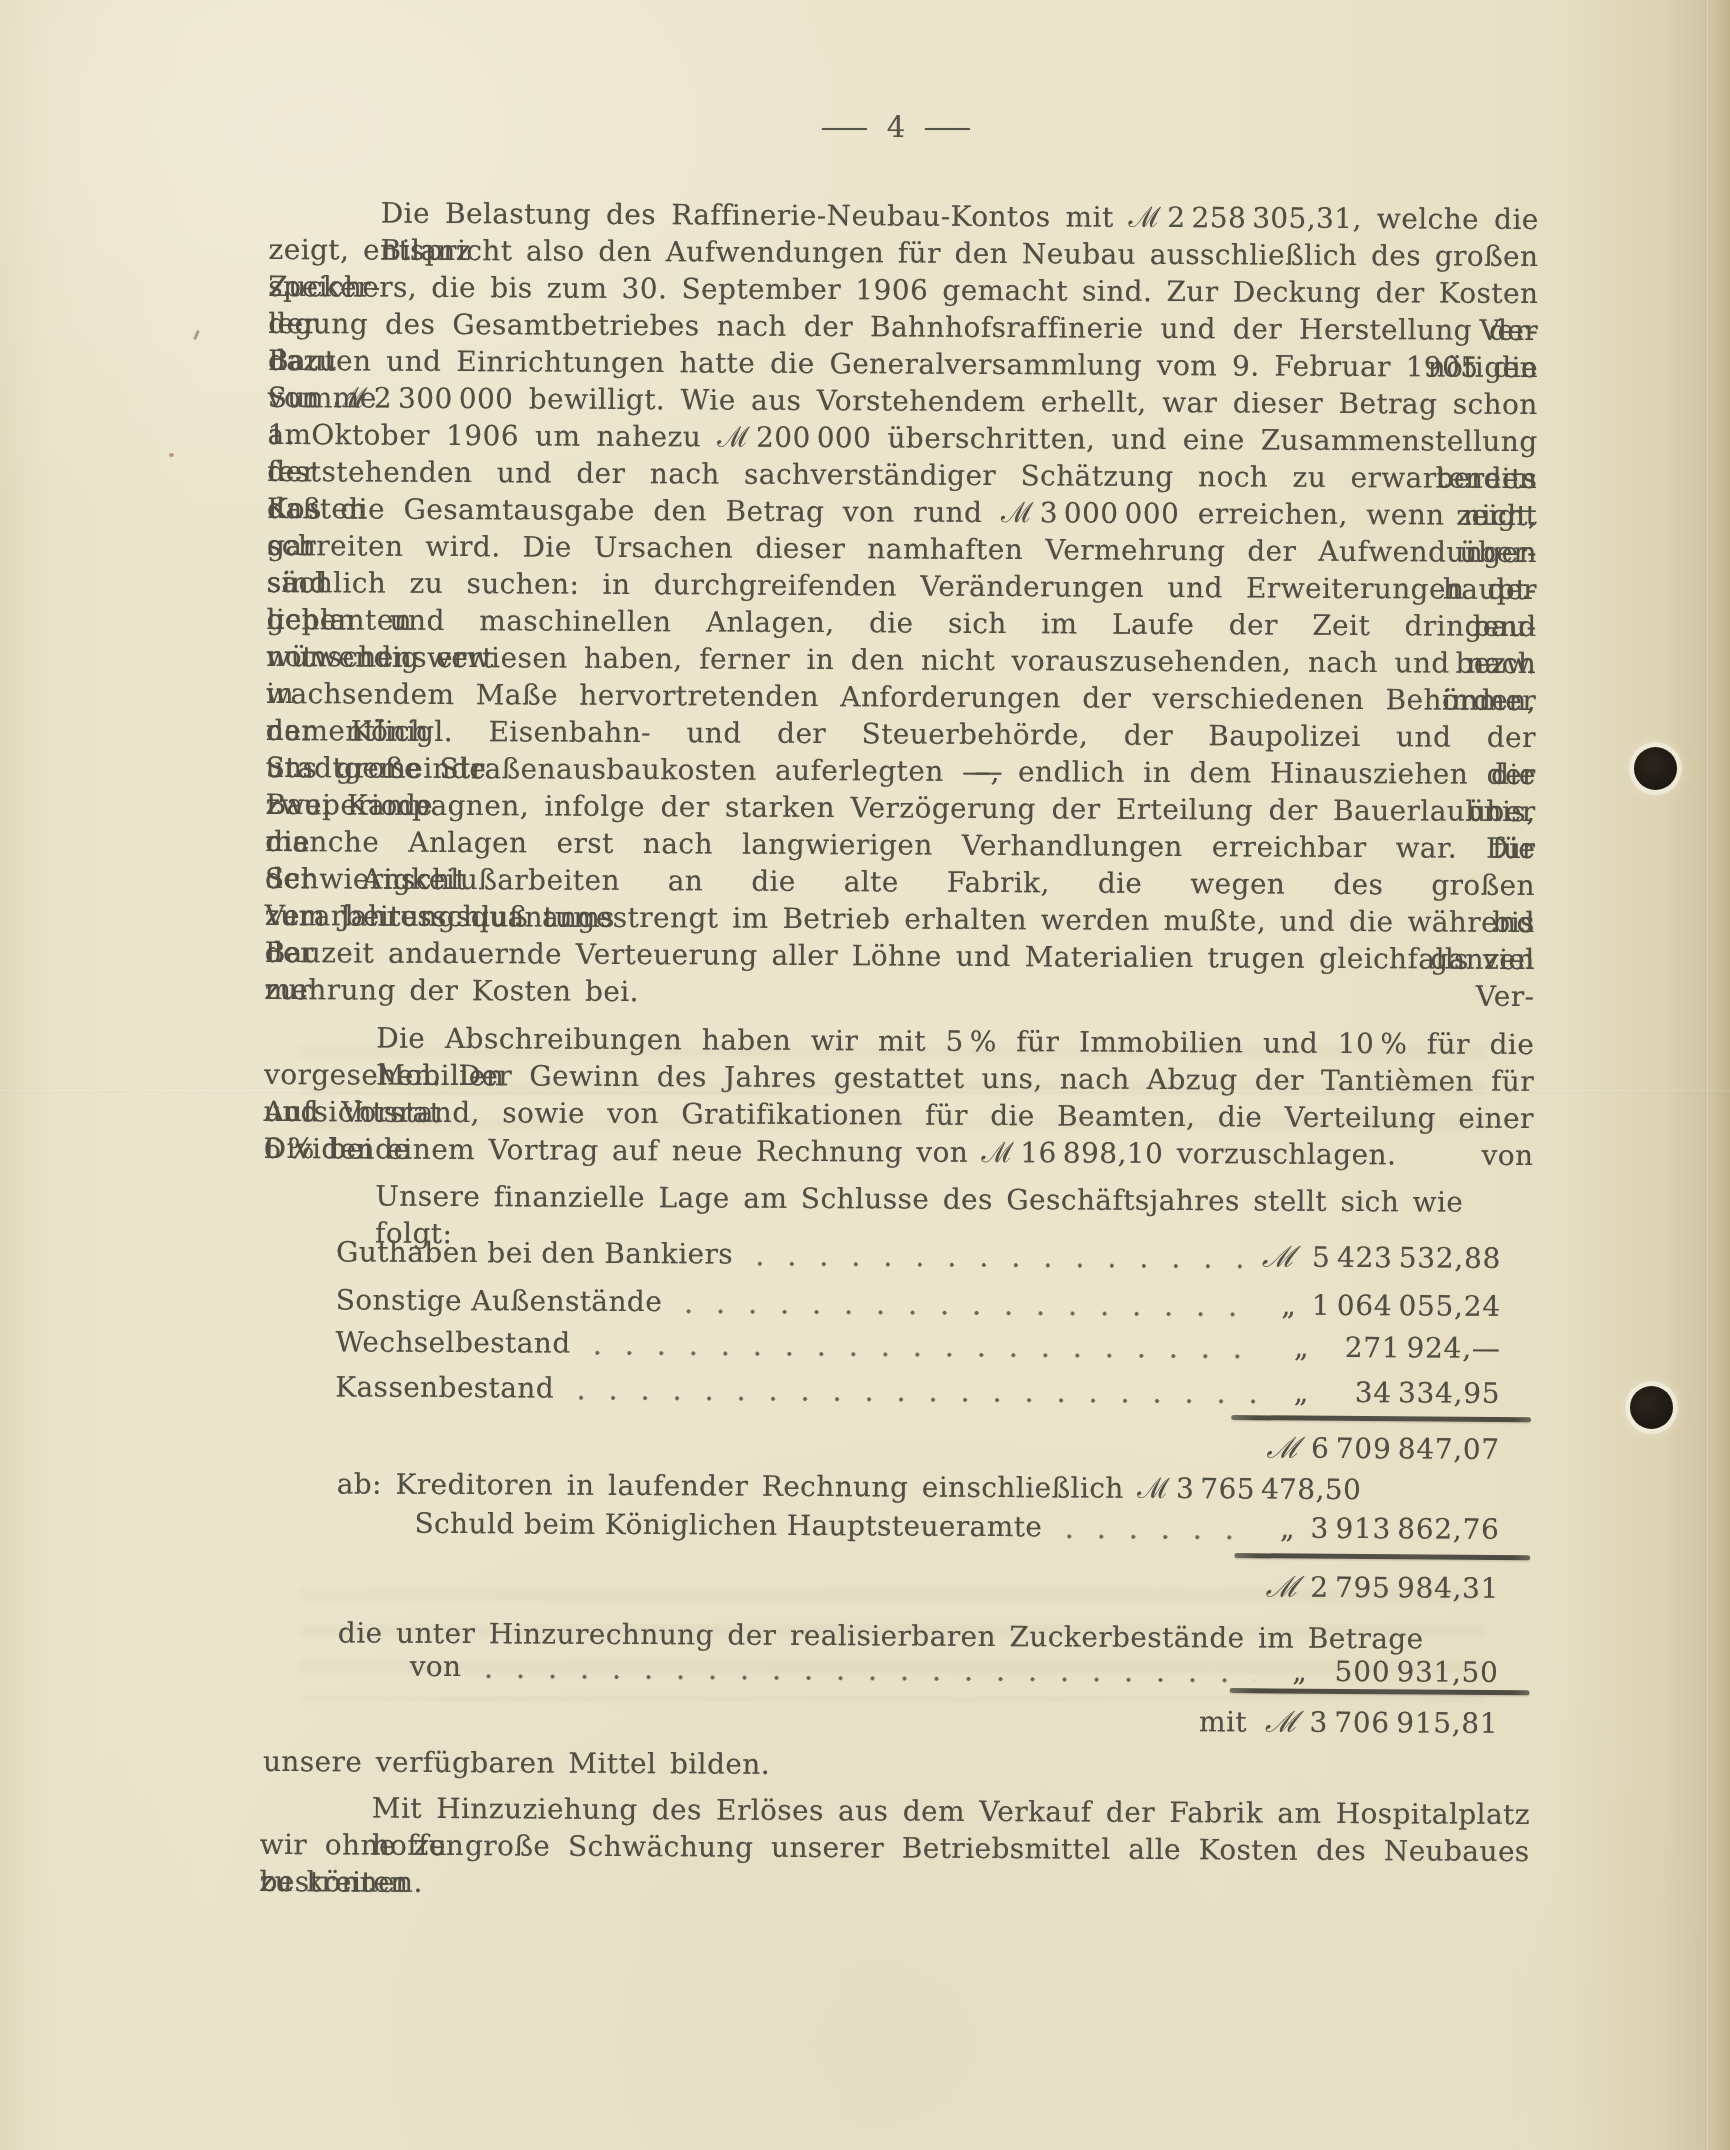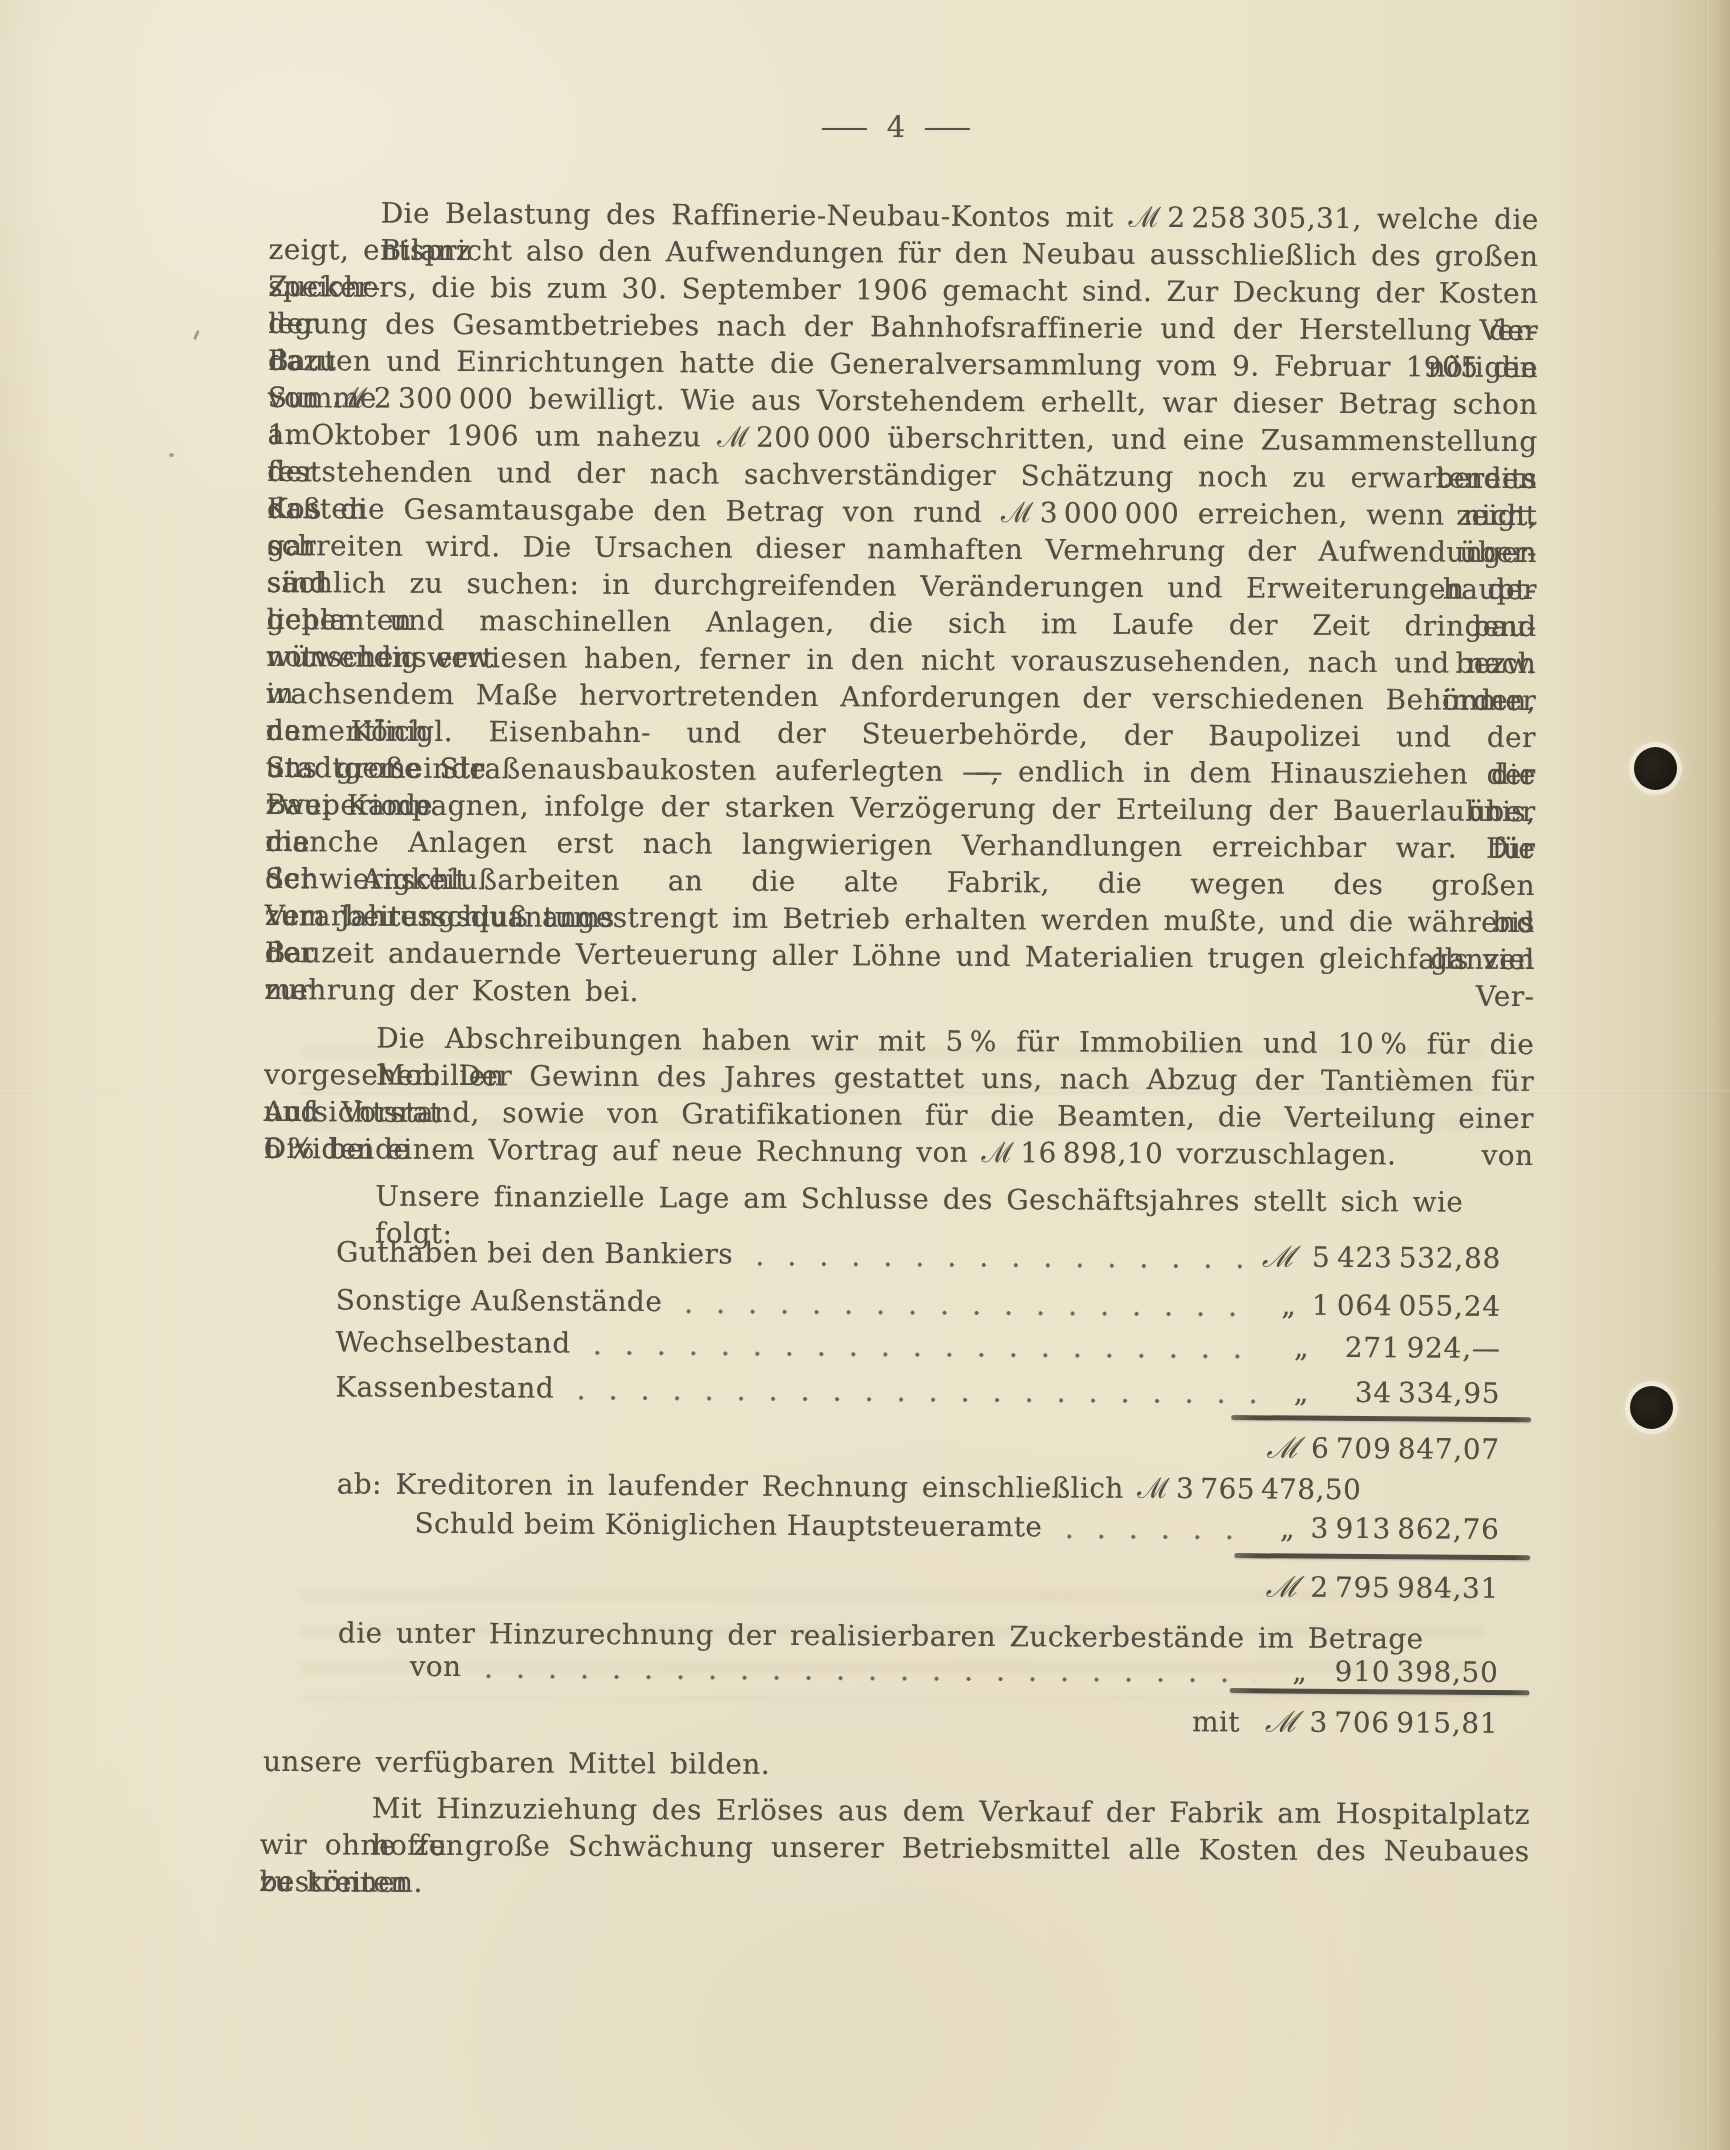--- a/index.html
+++ b/index.html
@@ -57,21 +57,21 @@
     position:absolute;height:4.9px;background:linear-gradient(90deg,rgba(77,74,64,0.75),#4d4a40 8%,#54514a 60%,#4d4a40 94%,rgba(77,74,64,0.8));
     border-radius:2.8px;transform:rotate(0.12deg);
     box-shadow:0 1.4px 1.4px rgba(90,82,60,0.18);
   }
   .sumline{
     position:absolute;right:32px;display:flex;gap:11px;align-items:baseline;
     font-size:28px;line-height:37px;letter-spacing:0.7px;
     text-shadow:0 0 0.7px rgba(81,78,68,0.45);white-space:nowrap;
   }
   .sumline .mark{font-style:italic;font-size:29px;letter-spacing:0;}
-  .sumline .prefix{letter-spacing:0.4px;margin-right:14px;}
+  .sumline .prefix{letter-spacing:0.4px;margin-right:7px;}
   .hole{
     position:absolute;width:43px;height:43px;border-radius:50%;
     background:radial-gradient(circle at 40% 40%, #2a251c, #1d1913 70%);
     box-shadow:0 0 0 4.9px rgba(250,247,236,0.55), 0 0 9.8px 7px rgba(250,247,236,0.25);
   }
   .edge-crease{
     position:absolute;top:0;bottom:0;left:1705px;width:2.8px;
     background:linear-gradient(90deg, rgba(120,105,72,0.12), rgba(255,255,255,0.25));
   }
   .fold-h{
@@ -190,21 +190,21 @@
       <span class="mark">ℳ</span>
       <span>2 795 984,31</span>
     </div>
 
     <div class="pline" style="top:1614px;left:77px">die unter Hinzurechnung der realisierbaren Zuckerbestände im Betrage</div>
 
     <div class="trow" style="top:1647px;left:149px">
       <span class="tlabel">von</span>
       <span class="leader"></span>
       <span class="cur cur-ditto">„</span>
-      <span class="amt">910 398,50</span>
+      <span class="amt">500 931,50</span>
     </div>
 
     <div class="sumrule" style="top:1683px;left:969px;width:300px"></div>
     <div class="sumline" style="top:1698px">
       <span class="prefix">mit</span>
       <span class="mark">ℳ</span>
       <span>3 706 915,81</span>
     </div>
 
     <div class="pline" style="top:1743px;left:2.8px">unsere verfügbaren Mittel bilden.</div>

